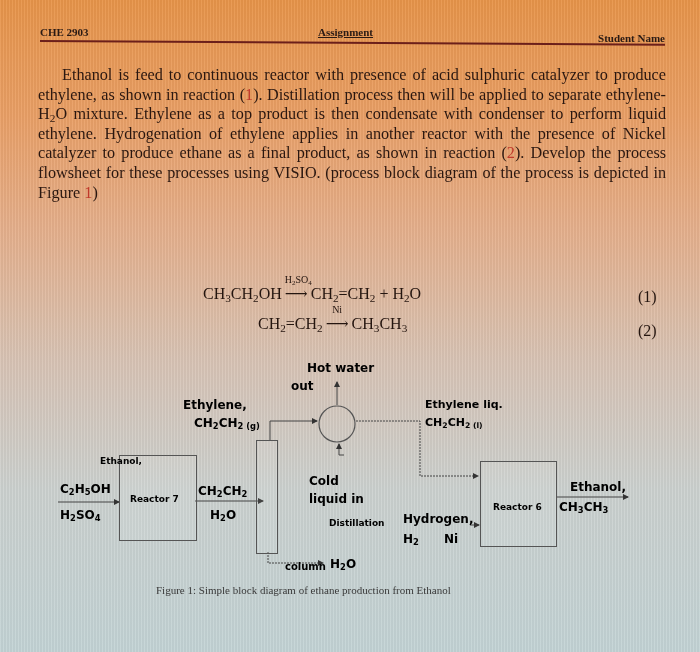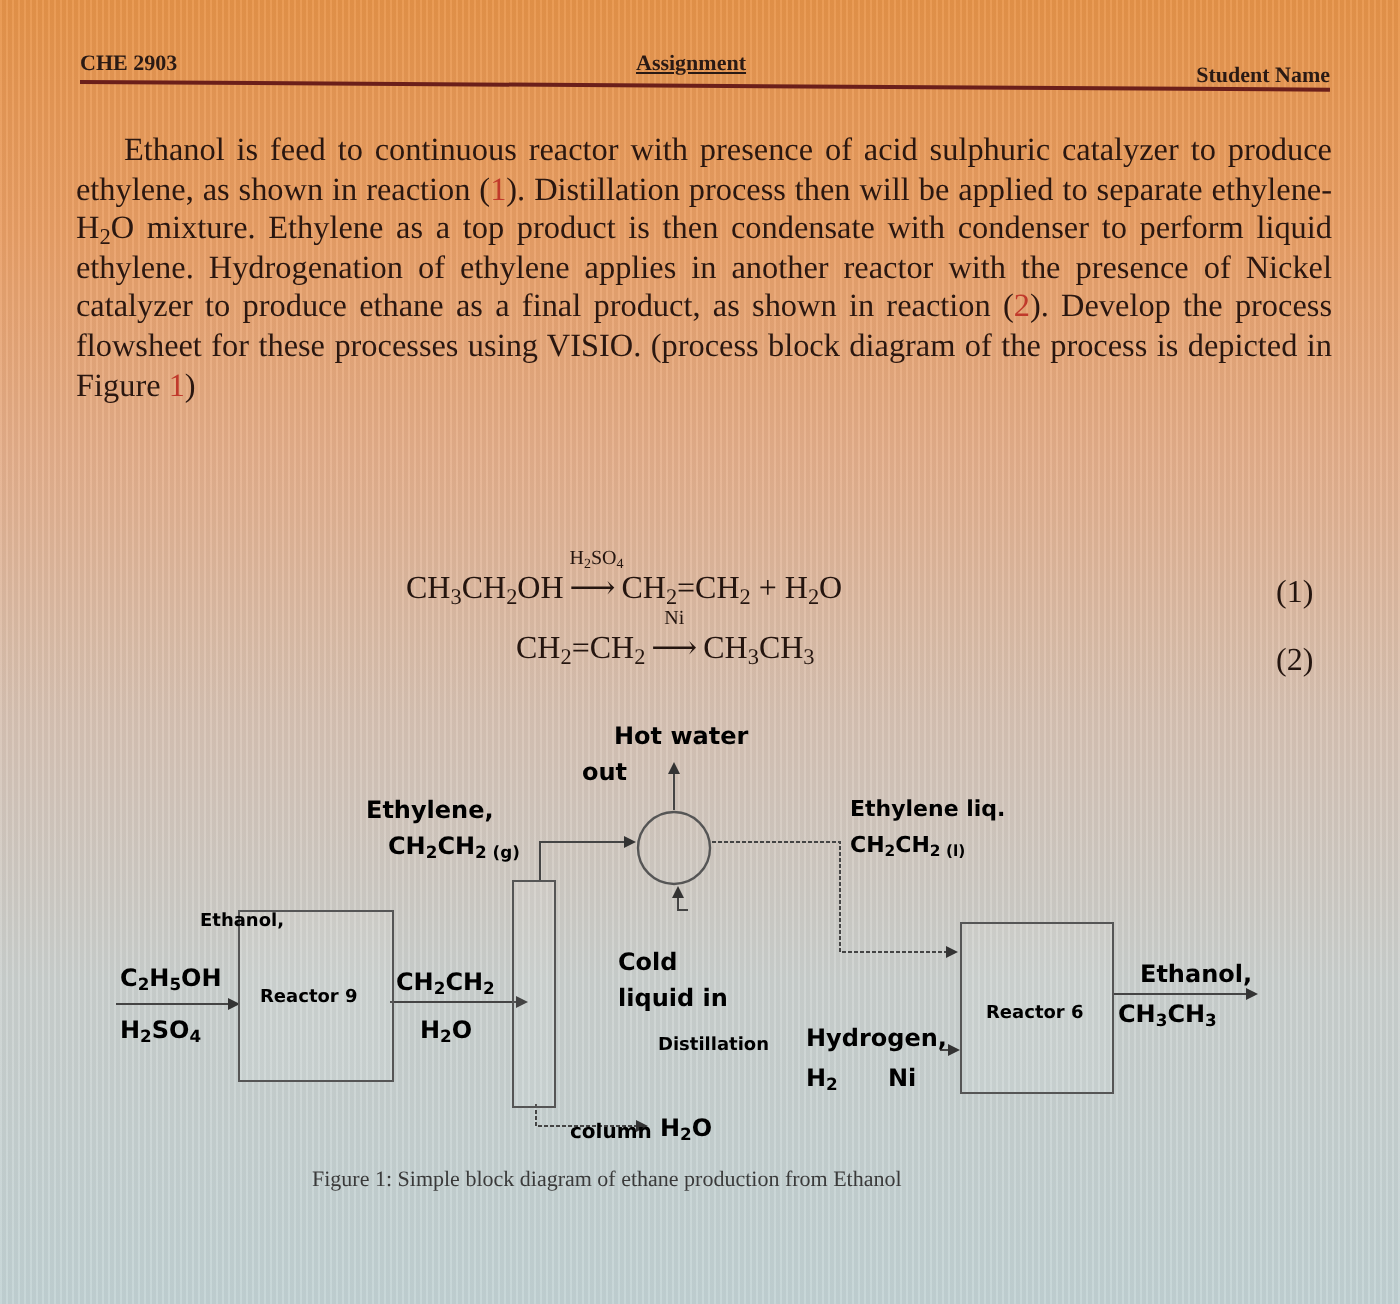--- a/index.html
+++ b/index.html
@@ -94,21 +94,21 @@
 
       <line x1="470" y1="525" x2="479" y2="525" marker-end="url(#ah)"></line>
 
       <line x1="556" y1="497" x2="628" y2="497" marker-end="url(#ah)"></line>
 
       <circle cx="337" cy="424" r="18" stroke="#555" stroke-width="1.2"></circle>
     </g>
   </svg>
 
   <div class="box" style="left:119px; top:455px; width:76px; height:84px;"></div>
-  <div class="dlabel" style="left:130px; top:494px; font-size:9px;">Reactor 9</div>
+  <div class="dlabel" style="left:130px; top:494px; font-size:9px;">Reactor 7</div>
 
   <div class="box" style="left:256px; top:440px; width:20px; height:112px;"></div>
 
   <div class="box" style="left:480px; top:461px; width:75px; height:84px;"></div>
   <div class="dlabel" style="left:493px; top:502px; font-size:9px;">Reactor 6</div>
 
   <div class="dlabel" style="left:60px; top:456px; font-size:9px;padding-left:40px;">Ethanol,</div>
   <div class="dlabel" style="left:60px; top:482px; font-size:12px;">C<sub>2</sub>H<sub>5</sub>OH</div>
   <div class="dlabel" style="left:60px; top:508px; font-size:12px;">H<sub>2</sub>SO<sub>4</sub></div>
 

